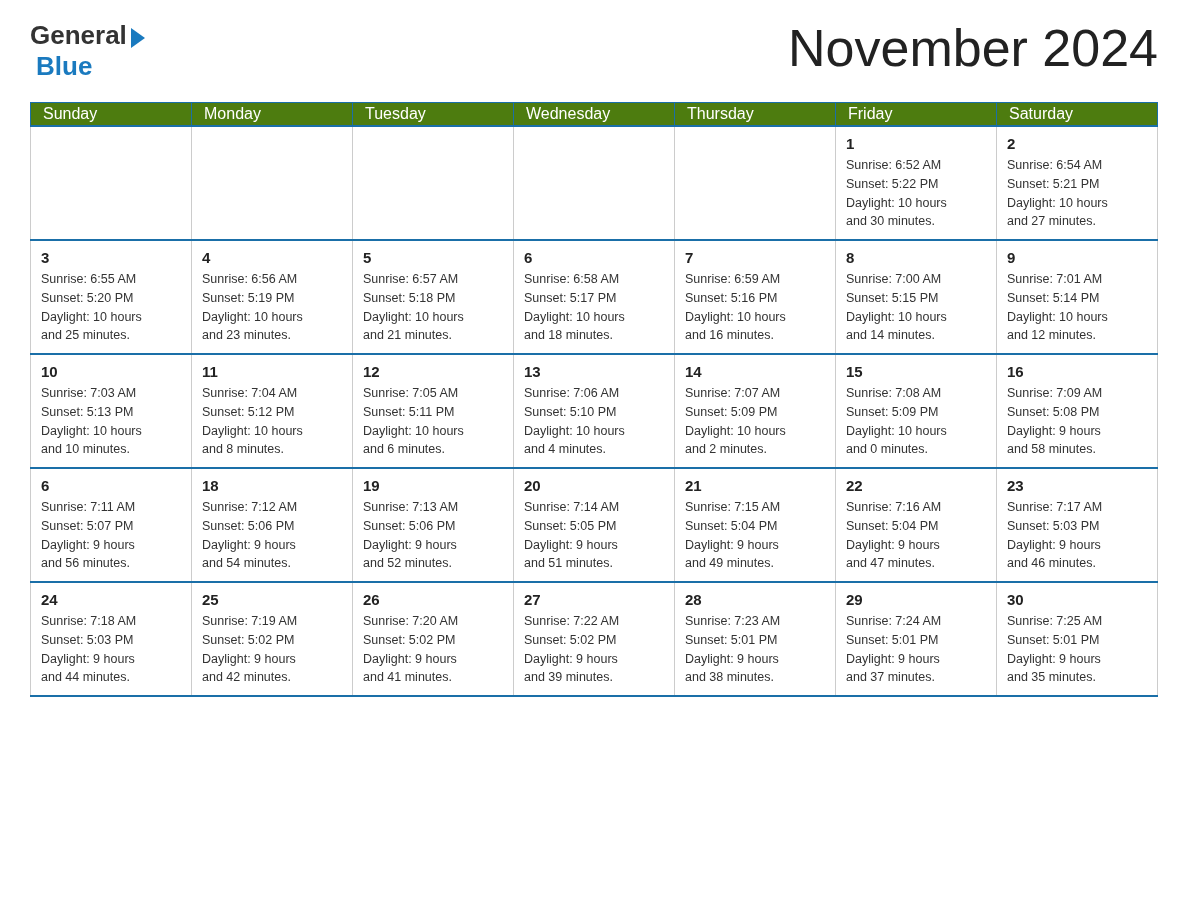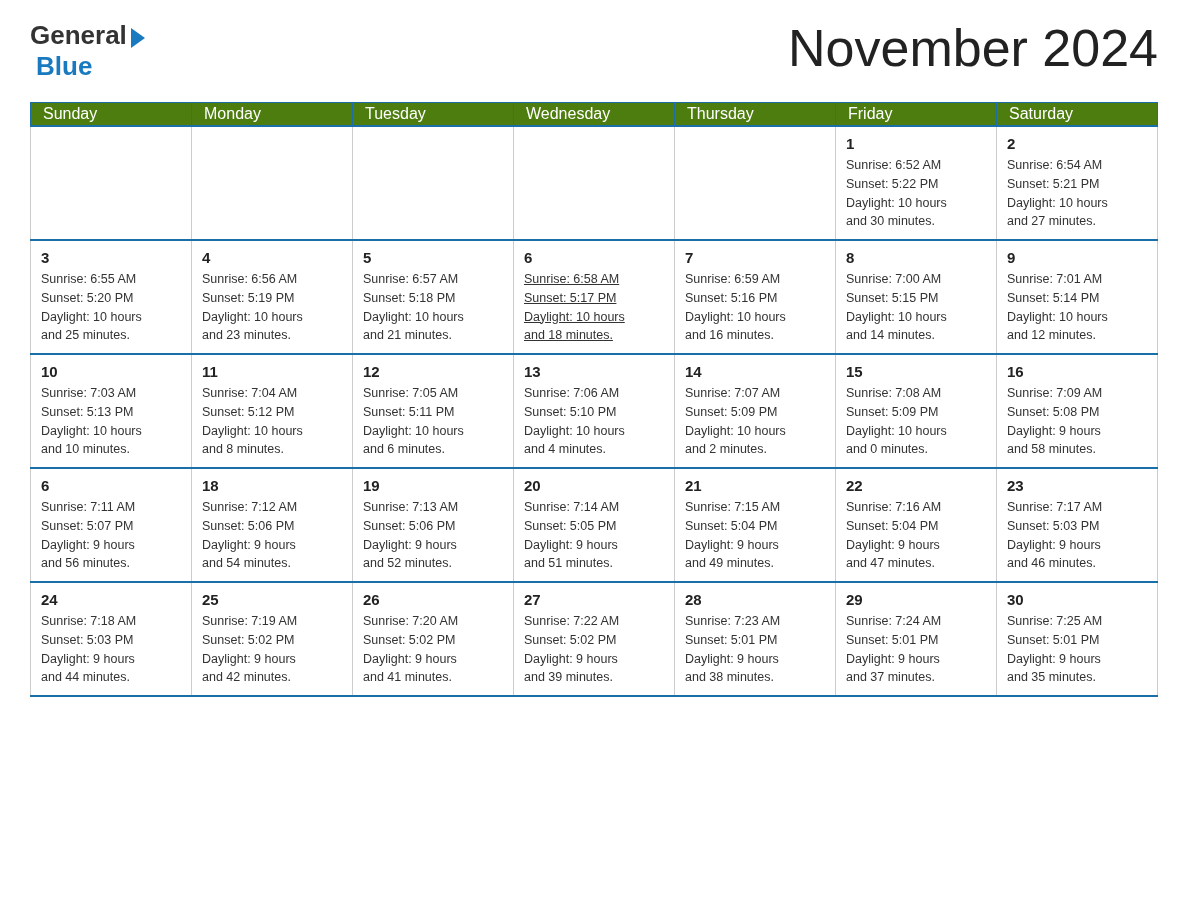--- a/index.html
+++ b/index.html
@@ -172,21 +172,21 @@
         </td>
         <td>
           <span class="day-number">5</span>
           <div class="day-info" style="white-space: pre-line;">Sunrise: 6:57 AM
 Sunset: 5:18 PM
 Daylight: 10 hours
 and 21 minutes.</div>
         </td>
         <td>
           <span class="day-number">6</span>
-          <div class="day-info" style="white-space: pre-line; text-decoration: underline;">Sunrise: 6:58 AM
+          <div class="day-info" style="white-space: pre-line;">Sunrise: 6:58 AM
 Sunset: 5:17 PM
 Daylight: 10 hours
 and 18 minutes.</div>
         </td>
         <td>
           <span class="day-number">7</span>
           <div class="day-info" style="white-space: pre-line;">Sunrise: 6:59 AM
 Sunset: 5:16 PM
 Daylight: 10 hours
 and 16 minutes.</div>

